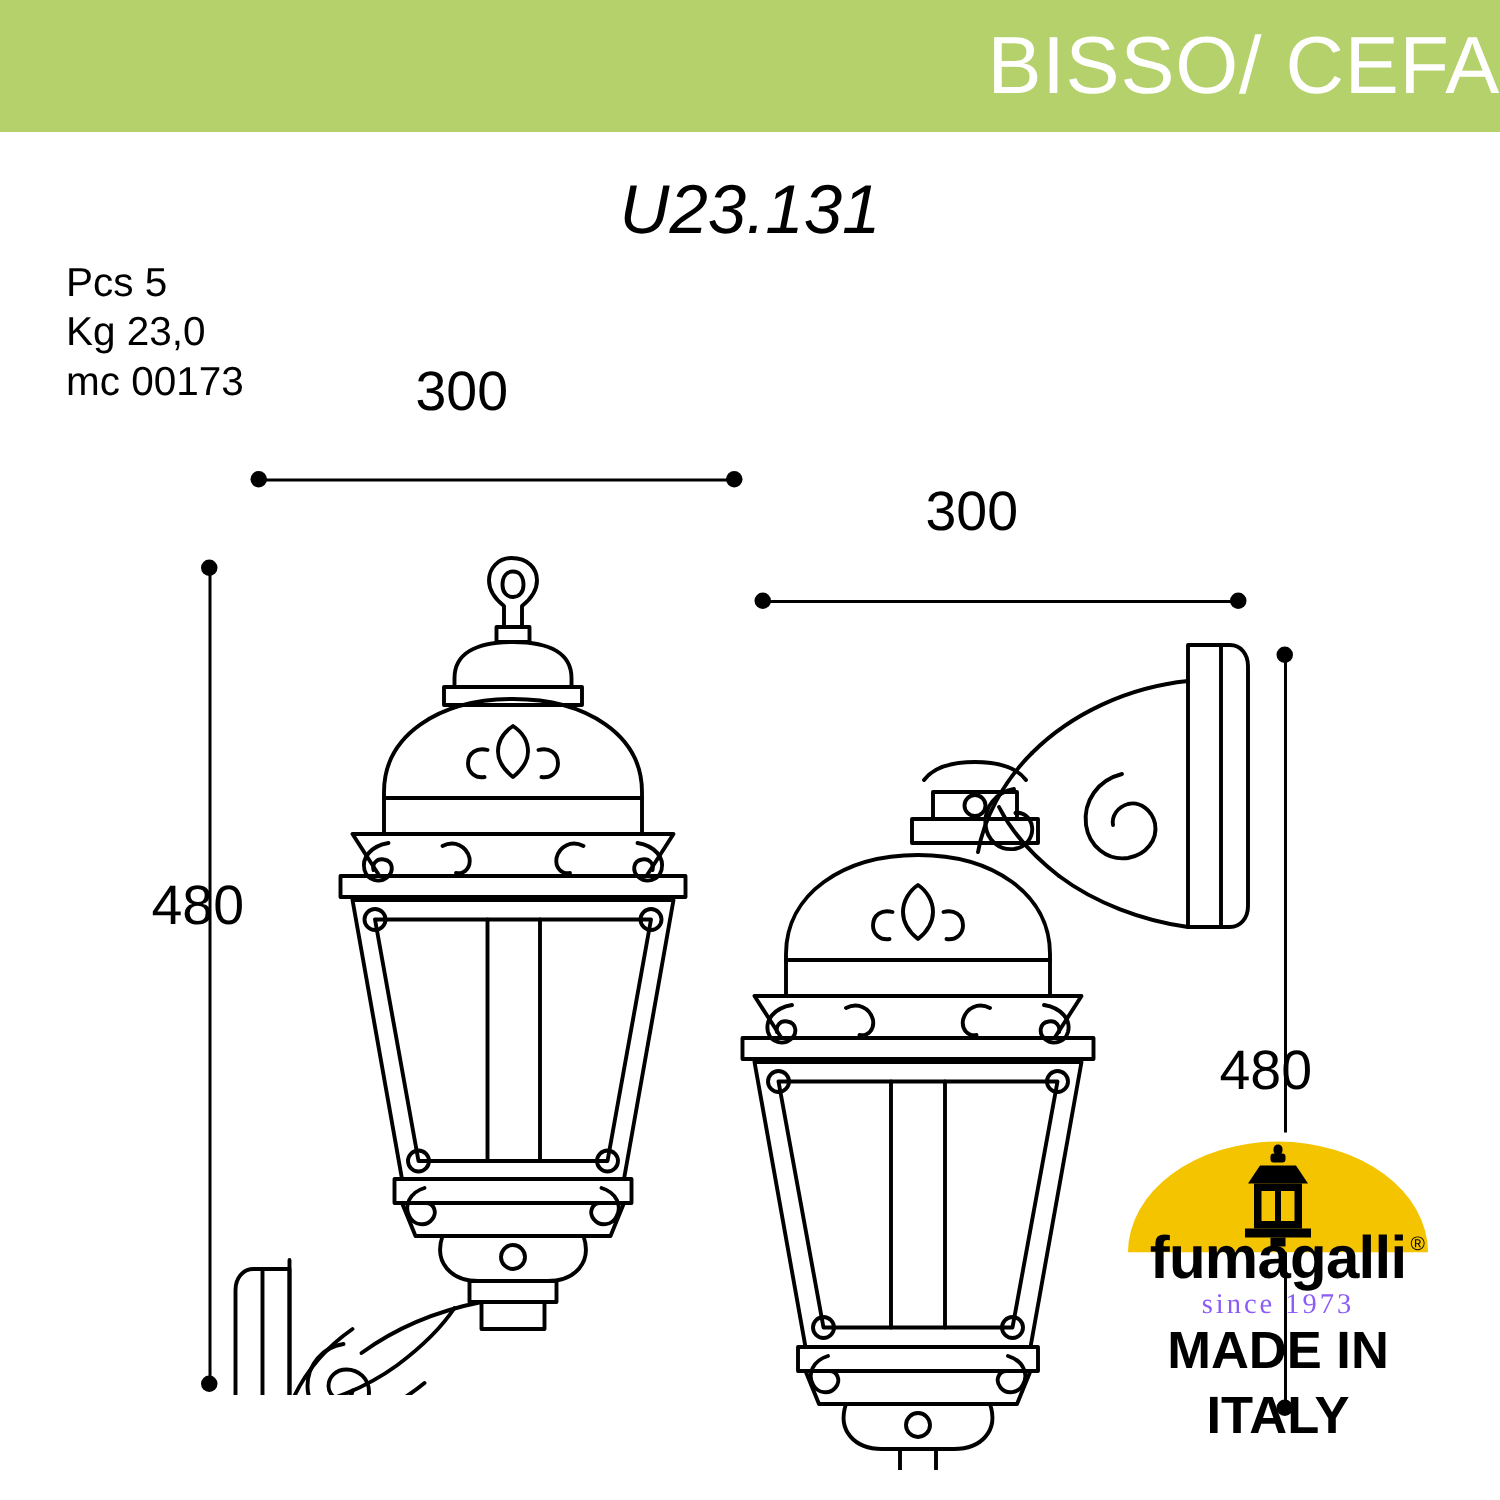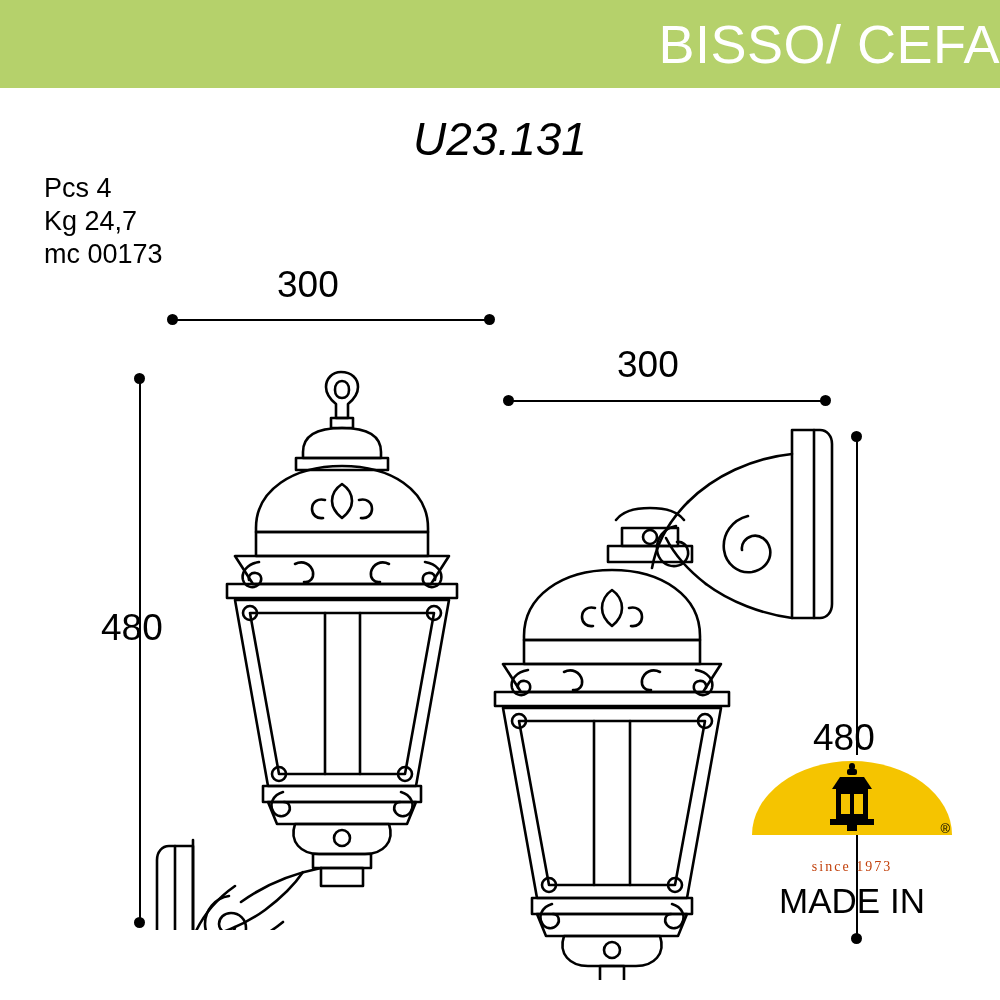--- a/index.html
+++ b/index.html
@@ -63,21 +63,20 @@
   }
   .specs div { white-space: nowrap; }
 
   
   .dim-label {
     position: absolute;
     font-size: 37px;
     color: #000000;
     white-space: nowrap;
     font-family: "Liberation Sans", sans-serif;
-    margin-top: 24px;
   }
   .dim-300-left  { left: 277px; top: 240px; }
   .dim-480-left  { left: 101px; top: 583px; }
   .dim-300-right { left: 617px; top: 320px; }
   .dim-480-right { left: 813px; top: 693px; }
 
   
   .dimline { position: absolute; background: #000000; }
   .h-line { height: 2px; }
   .v-line { width: 2px; }
@@ -127,49 +126,49 @@
     top: 66px;
     font-size: 13px;
     color: #000000;
   }
   .logo-since {
     position: absolute;
     left: 0;
     top: 104px;
     width: 200px;
     text-align: center;
-    font-size: 14px;
-    color: #c2410c;
+    font-size: 19px;
+    color: #8b5cf6;
     font-family: "Liberation Serif", serif;
     letter-spacing: 2px;
   }
   .logo-made {
     position: absolute;
     left: 0;
     top: 124px;
     width: 200px;
     text-align: center;
     font-size: 35px;
-    font-weight: normal;
+    font-weight: bold;
     color: #000000;
     line-height: 43px;
     font-family: "Liberation Sans", sans-serif;
   }
 </style>
 </head>
 <body>
 
 <div class="header-band"></div>
 <div class="header-title">BISSO/ CEFA</div>
 
 <div class="product-code">U23.131</div>
 
 <div class="specs">
-  <div>Pcs 4</div>
-  <div>Kg 24,7</div>
+  <div>Pcs 5</div>
+  <div>Kg 23,0</div>
   <div>mc 00173</div>
 </div>
 
 <div class="dim-label dim-300-left">300</div>
 <div class="dim-label dim-480-left">480</div>
 <div class="dim-label dim-300-right">300</div>
 <div class="dim-label dim-480-right">480</div>
 
 <div class="dimline h-line" style="left:172px; top:319px; width:318px;"></div>
 <div class="dot" style="left:167px; top:314px;"></div>
@@ -317,18 +316,20 @@
         <rect x="84" y="34" width="32" height="30"></rect>
         <rect x="78" y="64" width="44" height="6"></rect>
         <rect x="95" y="70" width="10" height="6"></rect>
       </g>
       <g fill="#f5c400">
         <rect x="89" y="39" width="9" height="20"></rect>
         <rect x="102" y="39" width="9" height="20"></rect>
       </g>
     </svg>
   </div>
+  <div class="logo-word">fumagalli</div>
   <div class="logo-reg">®</div>
   <div class="logo-since">since 1973</div>
   <div class="logo-made">
     <div>MADE IN</div>
+    <div>ITALY</div>
   </div>
 </div>
 
 </body></html>

